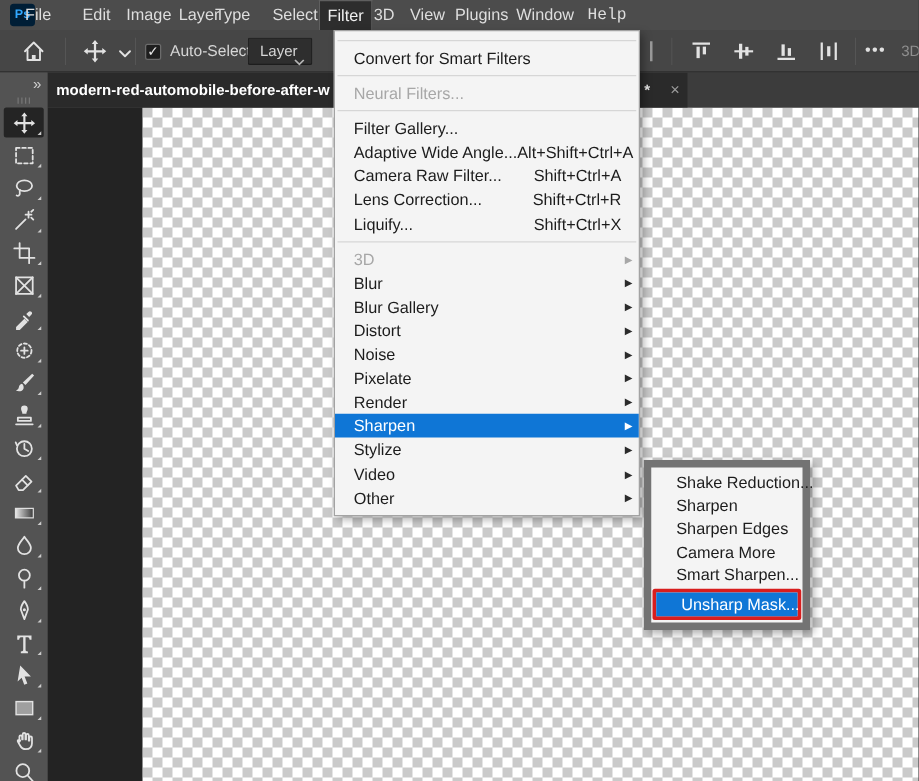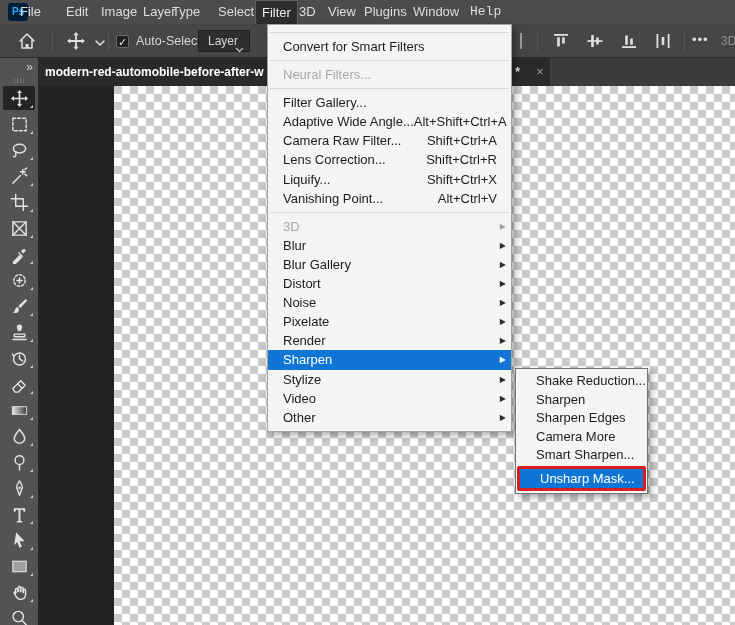--- a/index.html
+++ b/index.html
@@ -70,21 +70,21 @@
   .mi .lbl { padding-left:15px; white-space:nowrap; }
   .mi .sc  { margin-left:auto; padding-right:14px; white-space:nowrap; }
   .mi .arr { position:absolute; right:5px; top:0; font-size:8px; line-height:19.1px; color:#2b2b2b; }
   .mi.disabled, .mi.disabled .sc, .mi.disabled .arr { color:#a7a7a7; }
   .mi.hl { background:var(--hl,#0f76d6); color:#ffffff; }
   .mi.hl .arr { color:#ffffff; }
   .msep { height:1px; background:#d6d6d6; margin:4px 2px; }
 
   
   .submenu { position:absolute; left:515px; top:368px; width:133px; background:#f4f4f4;
-             border:1px solid #737373; box-shadow:3px 3px 7px rgba(0,0,0,.35);
+             border:6px solid #737373; box-shadow:3px 3px 7px rgba(0,0,0,.35);
              padding:3px 0 2px; z-index:60; }
   .smi { height:18.6px; line-height:18.6px; font-size:13px; color:#1c1c1c; padding-left:20px; white-space:nowrap; }
   .smi.hl { background:var(--hl,#0f76d6); color:#ffffff; height:19px; line-height:19px; }
   .ring { margin:1px 1px 0; border:3px solid var(--red,#d81e1e); border-radius:2px; }
 
   svg .st { stroke:#e2e2e2; stroke-width:1.5; fill:none; stroke-linecap:round; stroke-linejoin:round; }
   svg .fl { fill:#e2e2e2; stroke:none; }
   .hidden-defs { position:absolute; width:0; height:0; overflow:hidden; }
 </style>
 </head>
@@ -327,24 +327,20 @@
         <span class="sc">Shift+Ctrl+A</span>
       </div>
       <div class="mi">
         <span class="lbl">Lens Correction...</span>
         <span class="sc">Shift+Ctrl+R</span>
       </div>
       <div class="mi">
         <span class="lbl">Liquify...</span>
         <span class="sc">Shift+Ctrl+X</span>
       </div>
-      <div class="mi">
-        <span class="lbl">Vanishing Point...</span>
-        <span class="sc">Alt+Ctrl+V</span>
-      </div>
       <div class="msep"></div>
       <div class="mi disabled">
         <span class="lbl">3D</span>
         <span class="arr">▶</span>
       </div>
       <div class="mi">
         <span class="lbl">Blur</span>
         <span class="arr">▶</span>
       </div>
       <div class="mi">

